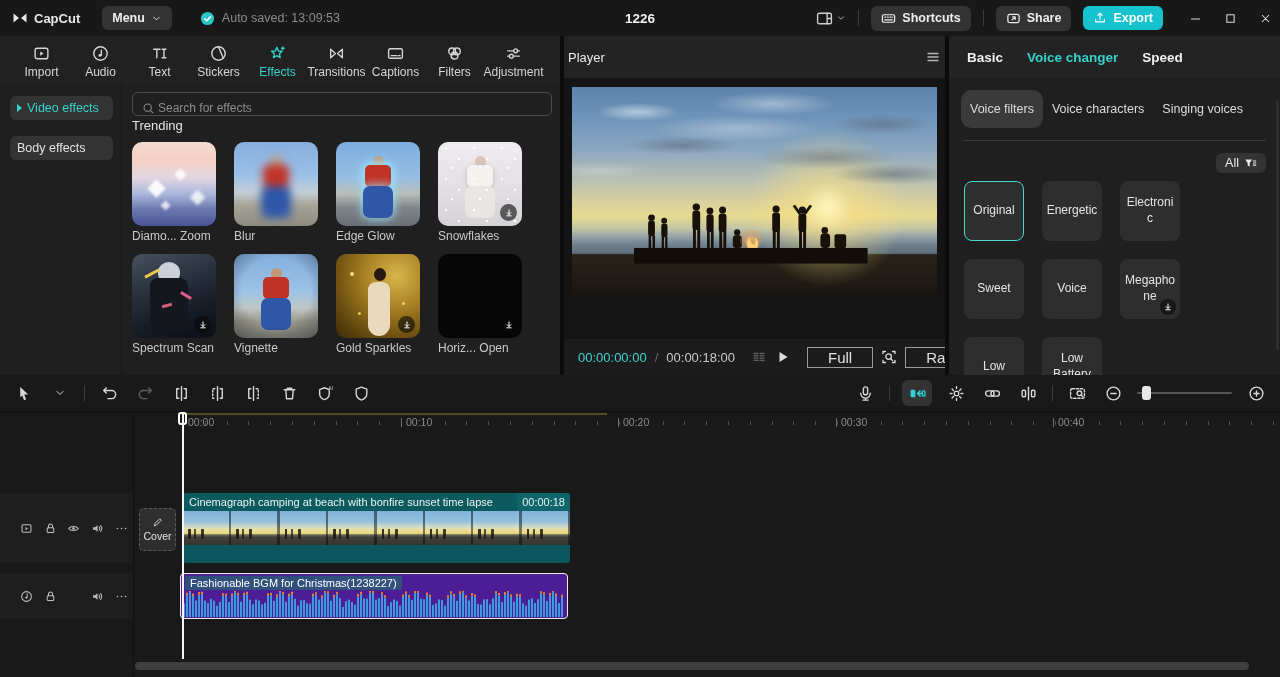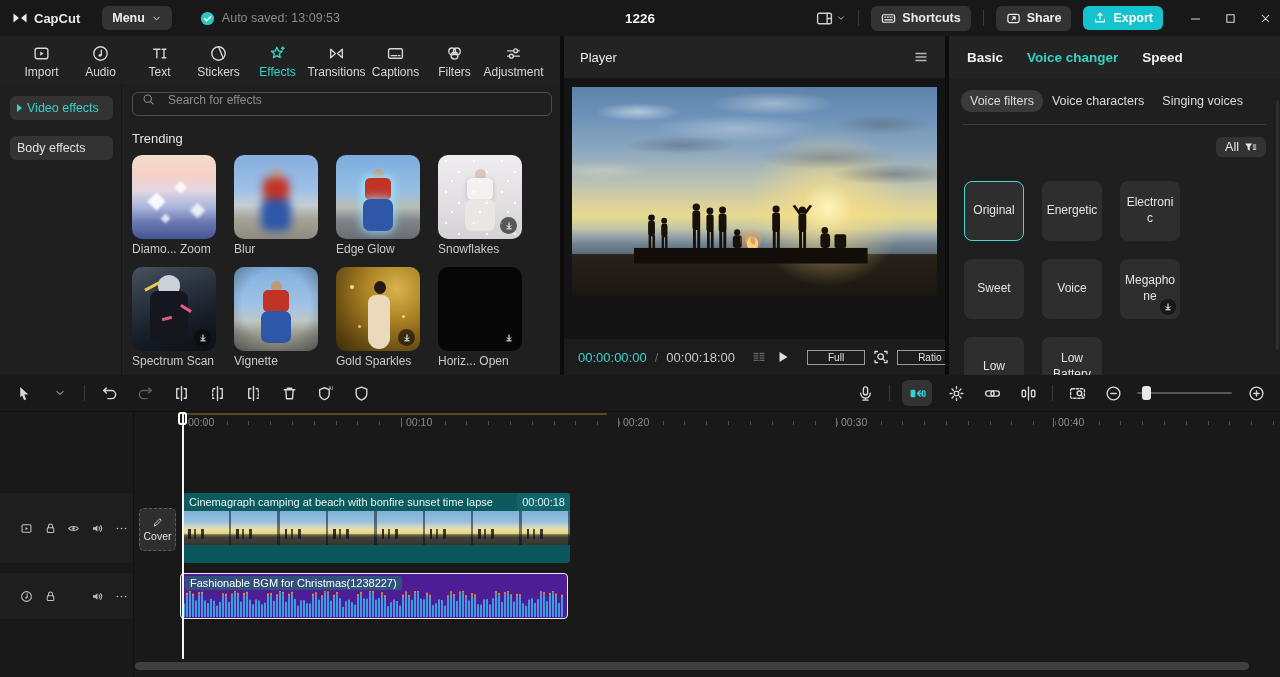--- a/index.html
+++ b/index.html
@@ -32,25 +32,25 @@
   .tab{width:59px;display:flex;flex-direction:column;align-items:center;gap:3px;color:#d6d6d6;cursor:pointer}
   .tab .ic{width:17px;height:17px}
   .tab.active{color:#35d3c9}
   .tab-label{font-size:12px;white-space:nowrap}
   .left-body{position:absolute;top:48px;left:0;right:0;bottom:0;display:flex}
   .fx-nav{width:122px;border-right:1px solid #161616;padding:12px 8px 0 10px;display:flex;flex-direction:column;gap:16px}
   .fx-nav-item{background:#333;border-radius:6px;padding:5px 7px;font-size:12.5px;color:#e2e2e2;display:flex;align-items:center;gap:5px;cursor:pointer}
   .fx-nav-item.active{color:#35d3c9}
   .tri{width:0;height:0;border-left:5px solid #35d3c9;border-top:4px solid transparent;border-bottom:4px solid transparent}
   .fx-content{flex:1;padding:8px 8px 0 10px;position:relative}
-  .searchbar{height:24px;border:1px solid #4d4d4d;border-radius:6px;display:flex;align-items:flex-start;gap:13px;padding:0 9px;color:#8d8d8d}
+  .searchbar{height:24px;border:1px solid #4d4d4d;border-radius:6px;display:flex;align-items:flex-end;gap:3px;padding:0 9px;color:#8d8d8d}
   .searchbar .ic{width:13px;height:13px}
   .searchbar input{flex:1;background:transparent;border:none;outline:none;color:#ddd;font-size:12px;font-family:inherit}
   .searchbar input::placeholder{color:#8d8d8d}
-  .sect{margin-top:15px;font-size:13px;color:#e3e3e3}
+  .sect{margin-top:2px;font-size:13px;color:#e3e3e3}
   .fx-grid{margin-top:9px;display:grid;grid-template-columns:repeat(4,84px);column-gap:18px;row-gap:11px}
   .fx-cell{width:84px}
   .card{position:relative;width:84px;height:84px;border-radius:10px;overflow:hidden;background:#222;cursor:pointer}
   .fx-label{margin-top:3px;font-size:12px;color:#c9c9c9;white-space:nowrap;overflow:hidden}
   .dl{position:absolute;right:5px;bottom:5px;width:17px;height:17px;border-radius:50%;background:rgba(8,8,8,.62);display:flex;align-items:center;justify-content:center;color:#fff}
   .dl .ic{width:10px;height:10px;stroke-width:1.6}
   .shape{position:absolute}
   
   .art-diamond{background:linear-gradient(180deg,#f3dcd0 0%,#f6d0c4 22%,#e3d6e0 42%,#a9b6dc 62%,#6b78b0 80%,#465595 100%)}
   .art-diamond .d1{left:18px;top:40px;width:13px;height:13px;background:rgba(255,255,255,.92);transform:rotate(45deg);filter:blur(1px)}
@@ -81,41 +81,41 @@
   .art-vignette{background:linear-gradient(180deg,#83b0de 0%,#9ec2e6 45%,#c0c8c6 64%,#9b9a8d 80%,#84837a 100%)}
   .art-vignette .vig{position:absolute;inset:0;background:radial-gradient(circle at 50% 45%,transparent 55%,rgba(20,25,35,.45) 100%)}
   .art-gold{background:radial-gradient(circle at 72% 26%,#d9b54c 0%,#a87f22 38%,#6a4e11 72%,#3c2b08 100%)}
   .art-gold .dress{left:32px;top:28px;width:22px;height:54px;border-radius:10px 10px 14px 14px;background:#ead9bd}
   .art-gold .ghead{left:38px;top:14px;width:12px;height:13px;border-radius:50%;background:#261a10}
   .art-gold .sp1{left:14px;top:18px;width:4px;height:4px;border-radius:50%;background:#f7dd82}
   .art-gold .sp2{left:66px;top:48px;width:3px;height:3px;border-radius:50%;background:#f2d468}
   .art-gold .sp3{left:22px;top:58px;width:3px;height:3px;border-radius:50%;background:#e8c64e}
   .art-black{background:#060606}
   
-  .p-header{height:42px;display:flex;align-items:center;justify-content:space-between;padding:0 16px;background:#232323;font-size:13px;color:#ececec}
+  .p-header{height:42px;display:flex;align-items:center;justify-content:space-between;padding:0 4px;background:#232323;font-size:13px;color:#ececec}
   .p-header .ic{width:16px;height:16px;color:#b6b6b6}
   .stage{position:absolute;left:0;right:0;top:42px;bottom:36px;background:#141414;display:flex;align-items:flex-start;justify-content:center}
   .scene{position:relative;margin-top:9px;width:365px;height:208px;overflow:hidden}
   .sky{position:absolute;inset:0;background:radial-gradient(circle at 70% 58%,rgba(255,246,190,.95) 0%,rgba(252,224,130,.55) 9%,rgba(252,224,130,0) 28%),linear-gradient(180deg,#5d82ab 0%,#6d93ba 14%,#8ba7c0 30%,#bcc2b2 46%,#dbd19b 56%,#e6da8f 62%,#c3c5a5 68%,#94a1a7 72%,#6e7f8d 76%,#5d6d7b 80%,#272219 80.6%,#1b1610 100%)}
   .clouds{position:absolute;inset:0;background:radial-gradient(ellipse 60px 13px at 18% 12%,rgba(255,255,255,.5),transparent 70%),radial-gradient(ellipse 90px 17px at 55% 8%,rgba(230,235,240,.45),transparent 70%),radial-gradient(ellipse 70px 15px at 85% 18%,rgba(90,100,115,.5),transparent 70%),radial-gradient(ellipse 80px 13px at 30% 28%,rgba(80,90,105,.45),transparent 70%),radial-gradient(ellipse 100px 17px at 70% 34%,rgba(95,105,120,.5),transparent 70%),radial-gradient(ellipse 120px 19px at 45% 20%,rgba(240,240,245,.35),transparent 70%),radial-gradient(ellipse 90px 15px at 88% 42%,rgba(70,80,95,.45),transparent 70%),radial-gradient(ellipse 70px 12px at 8% 40%,rgba(235,235,230,.3),transparent 70%)}
   .people{position:absolute;left:17%;bottom:14%;width:64%;height:40%}
   .p-controls{position:absolute;left:0;right:0;bottom:0;height:36px;display:flex;align-items:center;padding:0 14px;gap:8px;background:#1c1c1c;font-size:13px}
   .t-cur{color:#3fd4cf}
   .t-sep{color:#666}
   .t-total{color:#c9c9c9}
-  .chip{border:1px solid #9a9a9a;border-radius:0;font-size:10px;padding:1px 20px;color:#e0e0e0;cursor:pointer}
+  .chip{border:1px solid #9a9a9a;border-radius:0;font-size:15px;padding:1px 20px;color:#e0e0e0;cursor:pointer}
   .pc-icon{color:#dedede;cursor:pointer}
   .pc-icon .ic{width:16px;height:16px}
   .grow{flex:1}
   
   .r-tabs{height:42px;display:flex;align-items:center;gap:24px;padding:0 18px;background:#232323;font-size:13.5px;font-weight:bold}
   .r-tab{color:#f0f0f0;cursor:pointer}
   .r-tab.active{color:#35d3c9}
   .r-subtabs{margin:12px 12px 0 12px;display:flex;align-items:center;font-size:12.5px;color:#dcdcdc}
-  .r-subtab{padding:4px 9px;border-radius:10px;cursor:pointer;white-space:nowrap}
+  .r-subtab{padding:12px 9px;border-radius:10px;cursor:pointer;white-space:nowrap}
   .r-subtab.sel{background:#3a3a3a}
   .r-divider{margin:12px 14px 0 14px;border-top:1px solid #3a3a3a}
   .filter-row{margin:12px 14px 0 0;display:flex;justify-content:flex-end}
   .filter-chip{display:flex;align-items:center;gap:5px;background:#333;border-radius:6px;padding:3px 9px;font-size:12.5px;cursor:pointer}
   .filter-chip .ic{width:13px;height:13px}
   .vgrid{position:absolute;left:15px;top:145px;display:grid;grid-template-columns:repeat(3,60px);gap:18px}
   .vbtn{position:relative;width:60px;height:60px;border-radius:8px;background:#2e2e2e;display:flex;align-items:center;justify-content:center;text-align:center;font-size:12px;color:#e4e4e4;padding:4px;line-height:1.3;overflow-wrap:anywhere;cursor:pointer}
   .vbtn.sel{border:1.5px solid #43d9d2}
   .vbtn .dl{right:4px;bottom:4px;width:16px;height:16px}
   .r-scroll{position:absolute;right:1px;top:64px;width:3px;height:250px;background:#2e2e2e;border-radius:2px}

